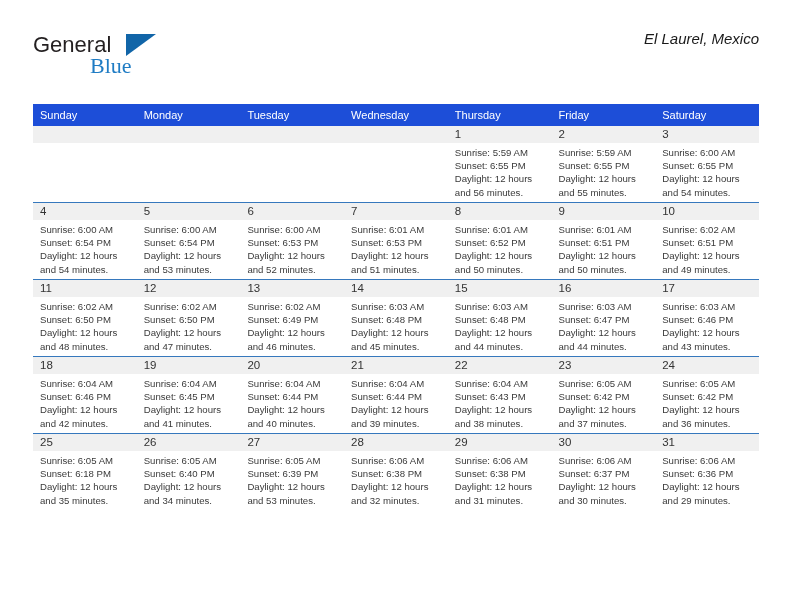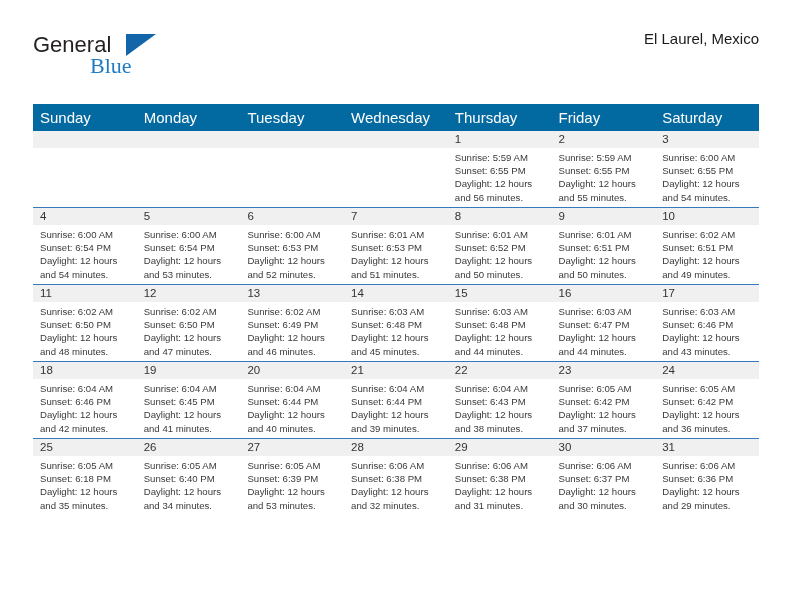--- a/index.html
+++ b/index.html
@@ -75,35 +75,36 @@
     color: #1a1a1a;
     line-height: 36px;
     white-space: nowrap;
   }
   .location {
     font-size: 15px;
     color: #1a1a1a;
     line-height: 22px;
     margin-top: 4px;
     white-space: nowrap;
+    font-style: italic;
   }
 
   
   .calendar {
     position: absolute;
     left: 33px;
     top: 104px;
     width: 726px;
     border-collapse: collapse;
     table-layout: fixed;
   }
   .calendar th {
-    background: #0369a1;
+    background: #1d4ed8;
     color: #ffffff;
-    font-size: 15px;
+    font-size: 11px;
     font-weight: normal;
     text-align: left;
     padding: 5px 0 5px 7px;
     height: 12px;
     border: none;
   }
   .calendar td {
     vertical-align: top;
     padding: 0;
     border: none;

